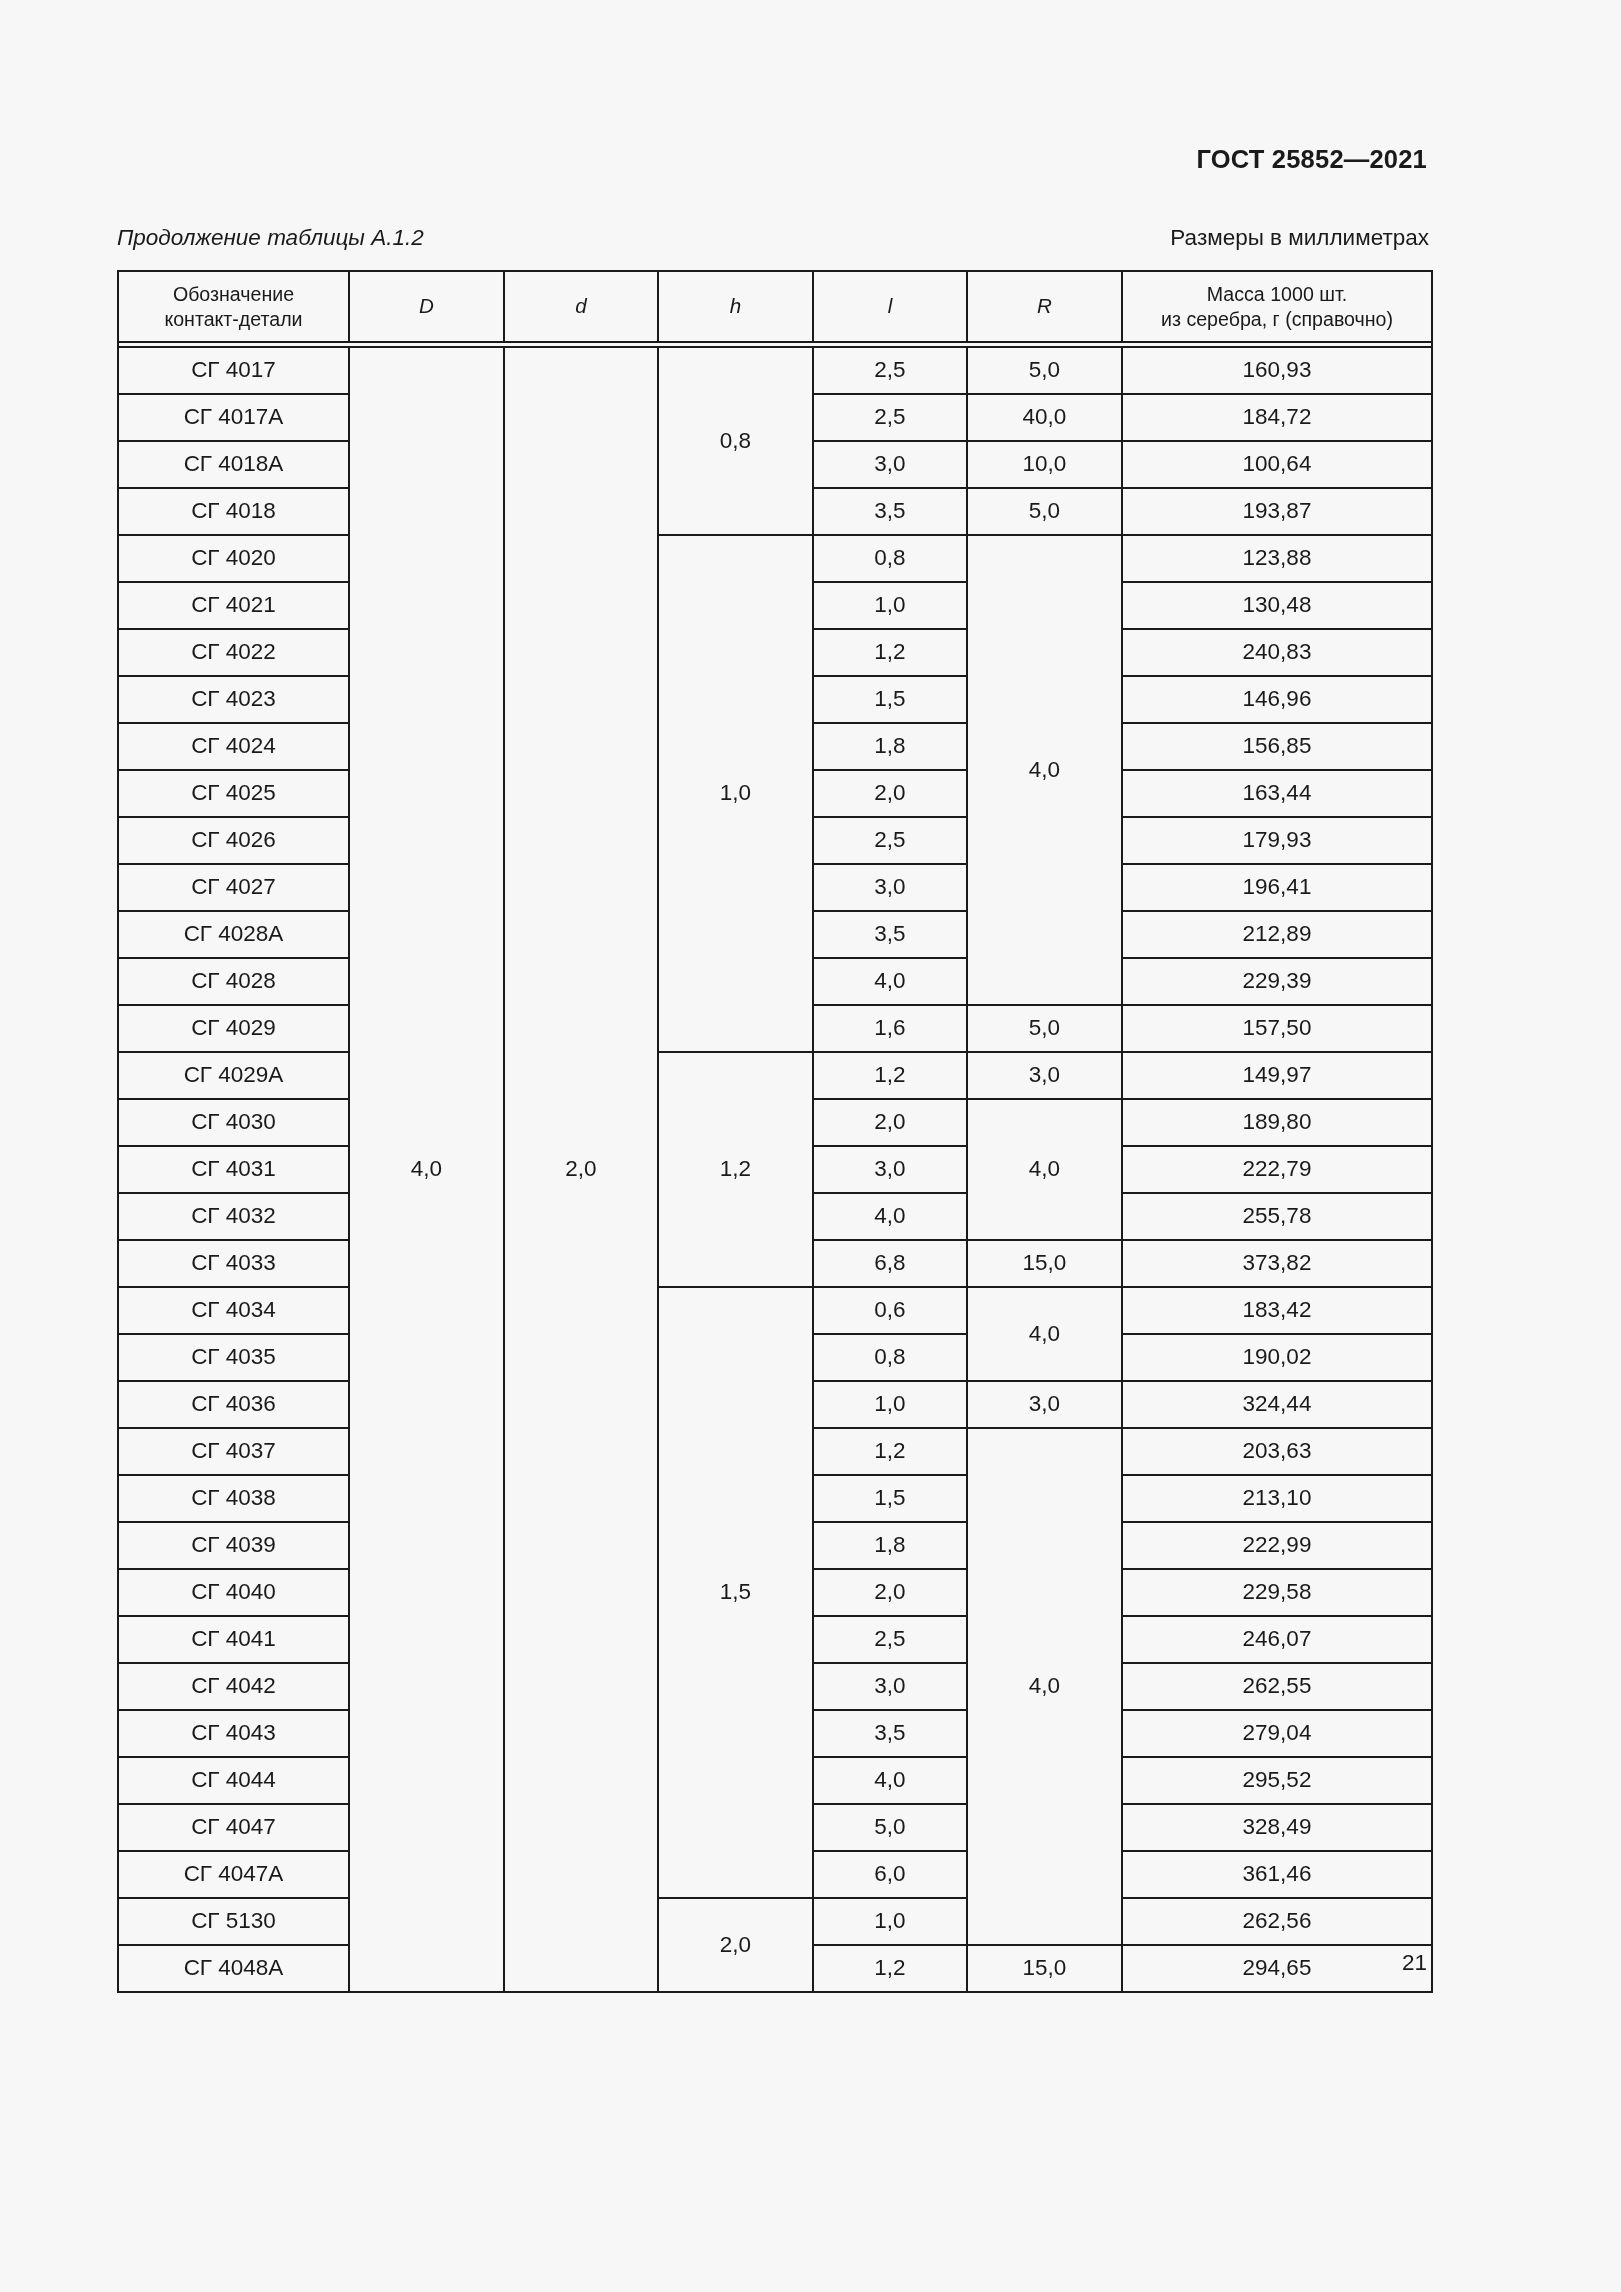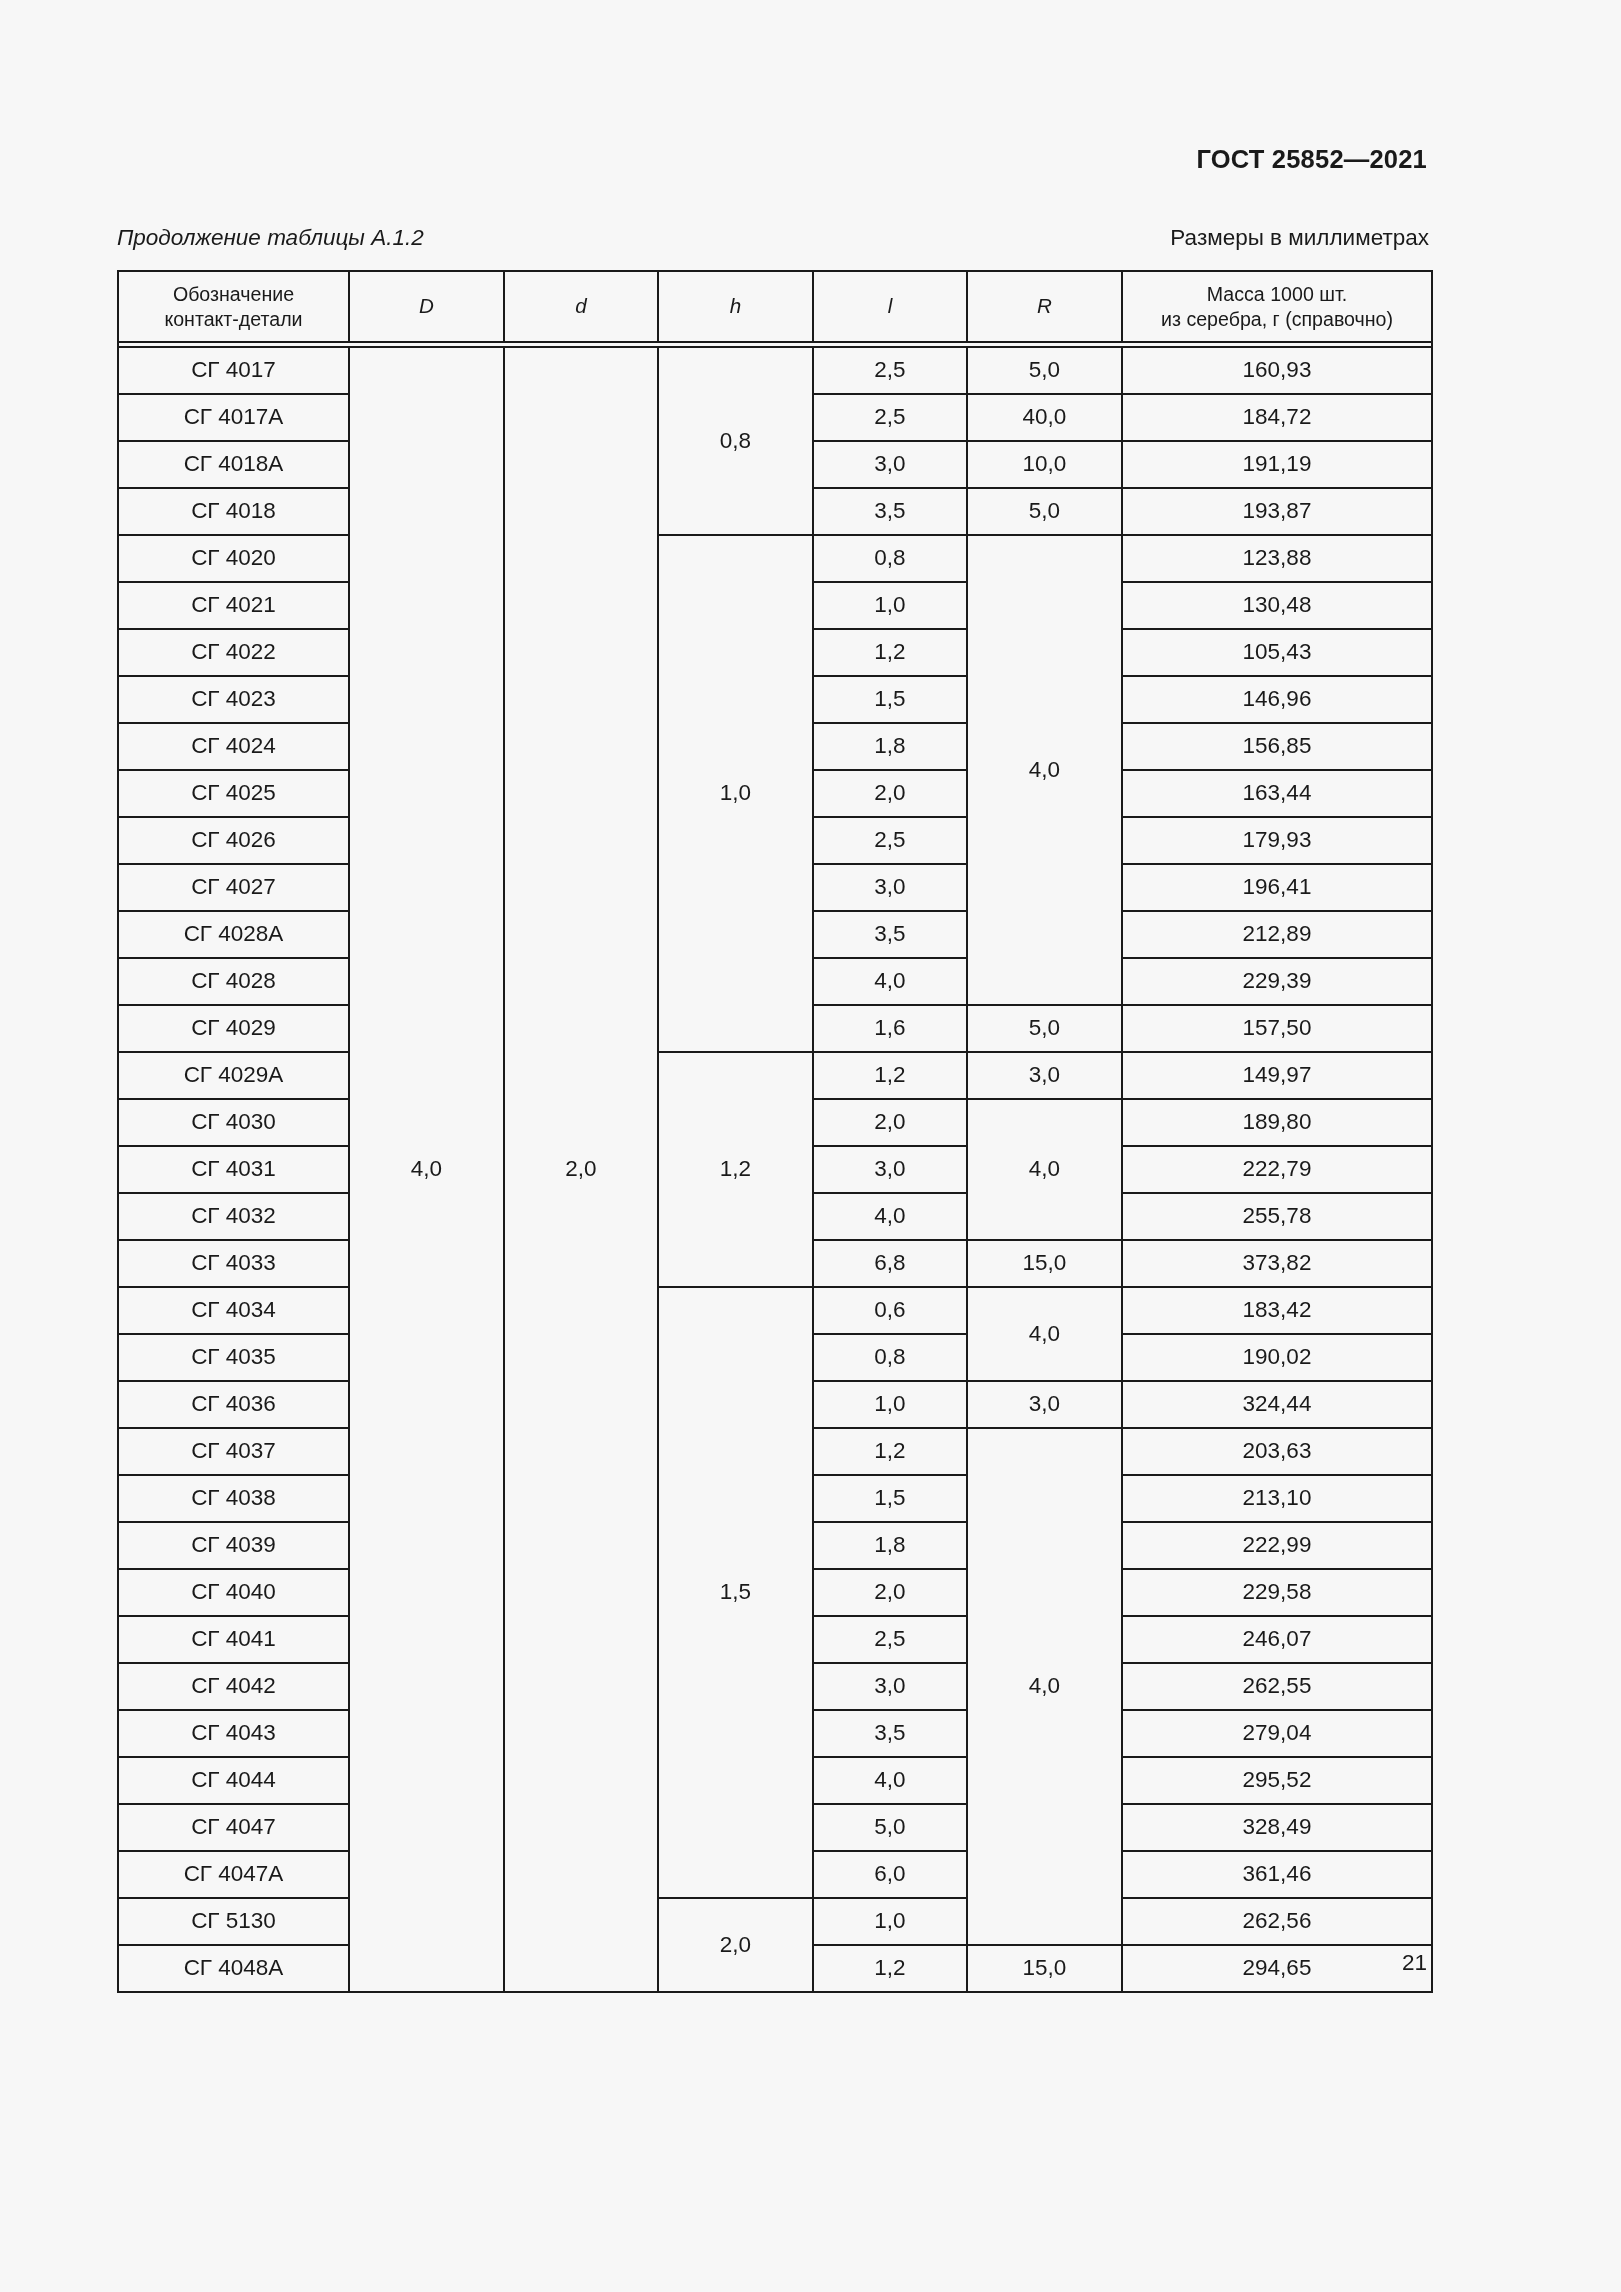--- a/index.html
+++ b/index.html
@@ -90,21 +90,21 @@
       <tr class="data">
         <td>СГ 4017А</td>
         <td>2,5</td>
         <td rowspan="1">40,0</td>
         <td>184,72</td>
       </tr>
       <tr class="data">
         <td>СГ 4018А</td>
         <td>3,0</td>
         <td rowspan="1">10,0</td>
-        <td>191,19</td>
+        <td>100,64</td>
       </tr>
       <tr class="data">
         <td>СГ 4018</td>
         <td>3,5</td>
         <td rowspan="1">5,0</td>
         <td>193,87</td>
       </tr>
       <tr class="data">
         <td>СГ 4020</td>
         <td rowspan="11">1,0</td>
@@ -113,21 +113,21 @@
         <td>123,88</td>
       </tr>
       <tr class="data">
         <td>СГ 4021</td>
         <td>1,0</td>
         <td>130,48</td>
       </tr>
       <tr class="data">
         <td>СГ 4022</td>
         <td>1,2</td>
-        <td>105,43</td>
+        <td>240,83</td>
       </tr>
       <tr class="data">
         <td>СГ 4023</td>
         <td>1,5</td>
         <td>146,96</td>
       </tr>
       <tr class="data">
         <td>СГ 4024</td>
         <td>1,8</td>
         <td>156,85</td>

